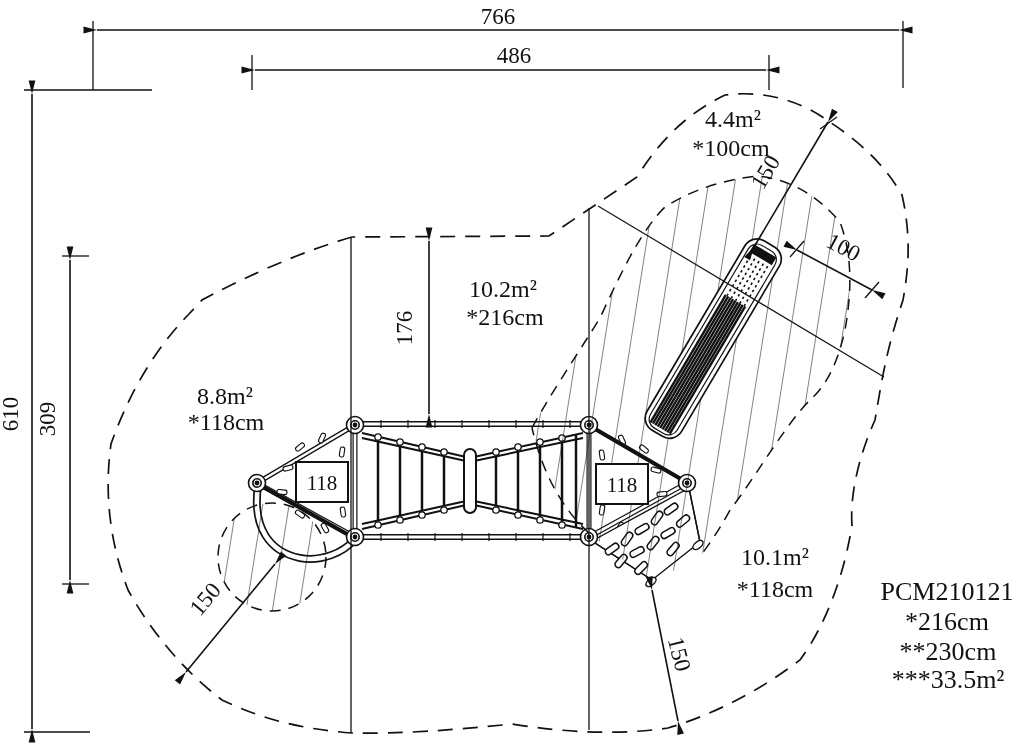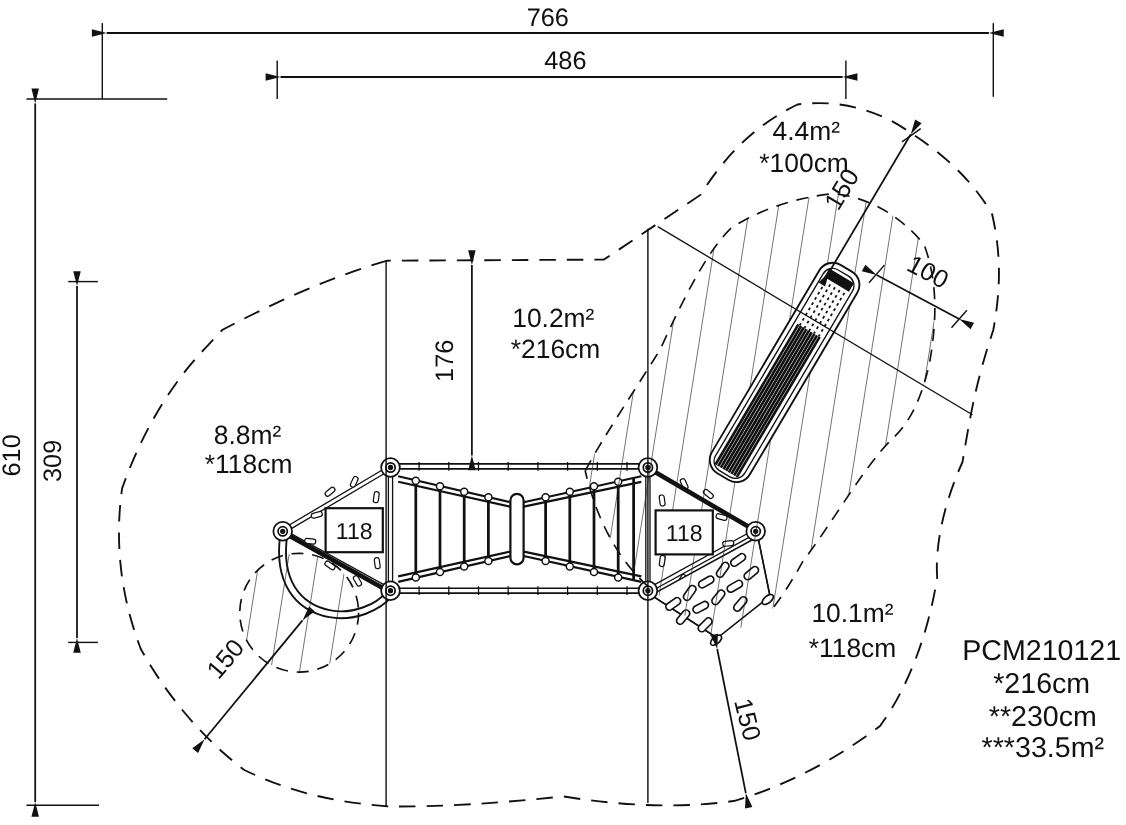--- a/index.html
+++ b/index.html
@@ -1,17 +1,17 @@
 <!DOCTYPE html>
 <html><head>
 <meta charset="utf-8">
 <style>
   html,body{margin:0;padding:0;background:#ffffff;}
   .canvas{position:relative;width:1024px;height:750px;background:#ffffff;overflow:hidden;
-          font-family:Liberation Sans, sans-serif;}
+          font-family:Liberation Serif, serif;}
   svg{position:absolute;left:0;top:0;}
   text{fill:#111;}
   .dim-text{font-size:23px;}
   .zone-text{font-size:24px;}
   .prod-text{font-size:26px;}
   .box-text{font-size:21px;}
   .thin{stroke:#111;stroke-width:1.3;fill:none;}
   .dimline{stroke:#111;stroke-width:1.6;fill:none;}
   .dash-outer{stroke:#111;stroke-width:1.7;fill:none;stroke-dasharray:15 10;}
   .dash-inner{stroke:#111;stroke-width:1.5;fill:none;stroke-dasharray:11 8;}

